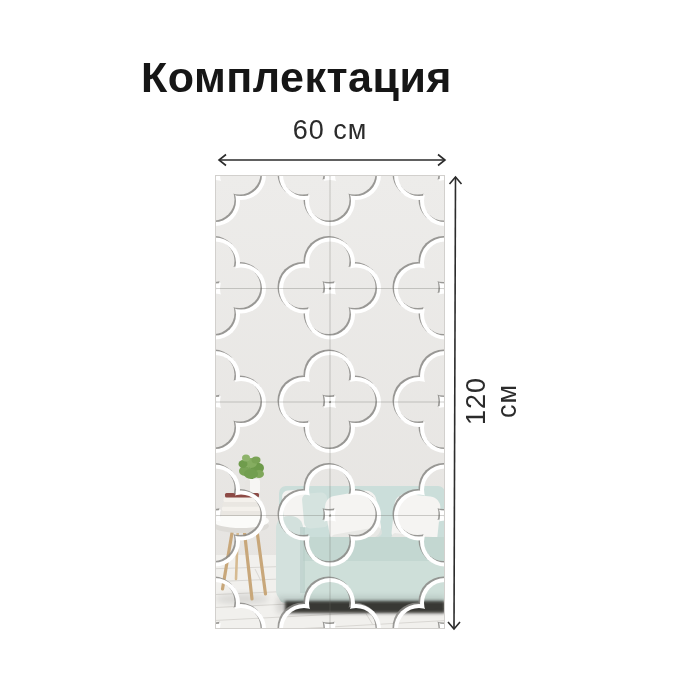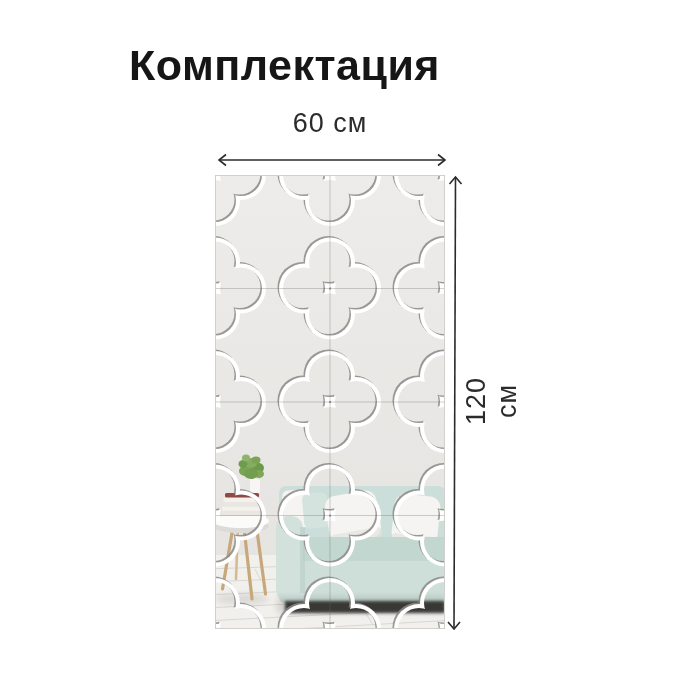--- a/index.html
+++ b/index.html
@@ -1,21 +1,21 @@
 <!DOCTYPE html>
 <html style="--text: #161616; --arrow: #2b2b2b; --groove: #ffffff; --groove_shadow: #8b8a87; --seam: #6e6c68; --wall_top: #edecea; --wall_bottom: #e5e3e0; --sofa: #cbdeda; --sofa_seat: #c3d7d1; --sofa_front: #cedfd9; --sofa_arm: #d3e1dd; --pillow: #f5f4f2; --pillow_accent: #d5e3df; --wood: #c8a77a; --wood_light: #d6bb92; --table_top: #fbfbf9; --table_rim: #dddbd7; --book: #8d4a45; --pot: #f7f6f4; --plant: #74a050; --floor: #f1f0ed; --floor_line: #d9d7d3; --under_sofa_shadow: #33322d;"><head>
 <meta charset="utf-8">
 <style>
   html,body{margin:0;padding:0;background:#ffffff;}
   .page{position:relative;width:700px;height:700px;background:#fff;overflow:hidden;
         font-family:"Liberation Sans",sans-serif;}
-  .title{position:absolute;top:41px;left:0;width:569px;margin:0;text-align:center;
+  .title{position:absolute;top:41px;left:0;width:569px;margin:12px;text-align:center;
          font-size:43px;font-weight:bold;letter-spacing:.5px;color:var(--text,#161616);}
   .dim-label{position:absolute;font-size:27px;letter-spacing:1px;color:var(--arrow,#262626);}
-  .dim-width{left:215px;top:108px;width:230px;text-align:center;}
+  .dim-width{left:215px;top:115px;width:230px;text-align:center;}
   .dim-height{left:429px;top:388px;width:90px;height:26px;text-align:center;
               transform:rotate(-90deg);}
   .arrow-svg{position:absolute;overflow:visible;}
   .h-arrow{left:212px;top:150px;}
   .v-arrow{left:443px;top:168px;}
   .panel{position:absolute;left:215px;top:175px;}
   .arrow-line{stroke:var(--arrow,#2b2b2b);stroke-width:1.6;fill:none;}
   
   .wall-grad-a{stop-color:var(--wall_top,#edecea);}
   .wall-grad-b{stop-color:var(--wall_bottom,#e6e4e1);}

